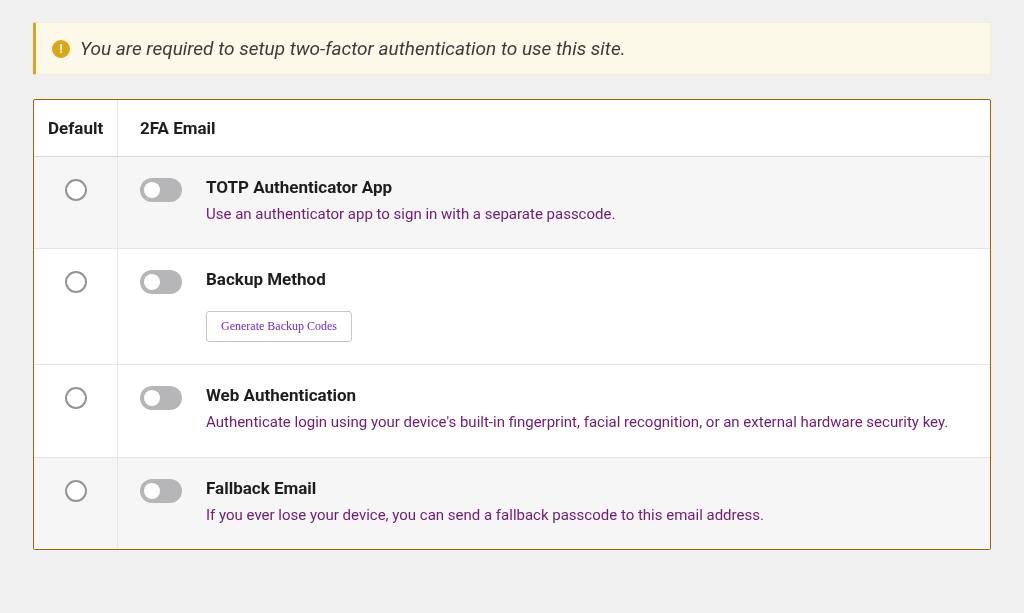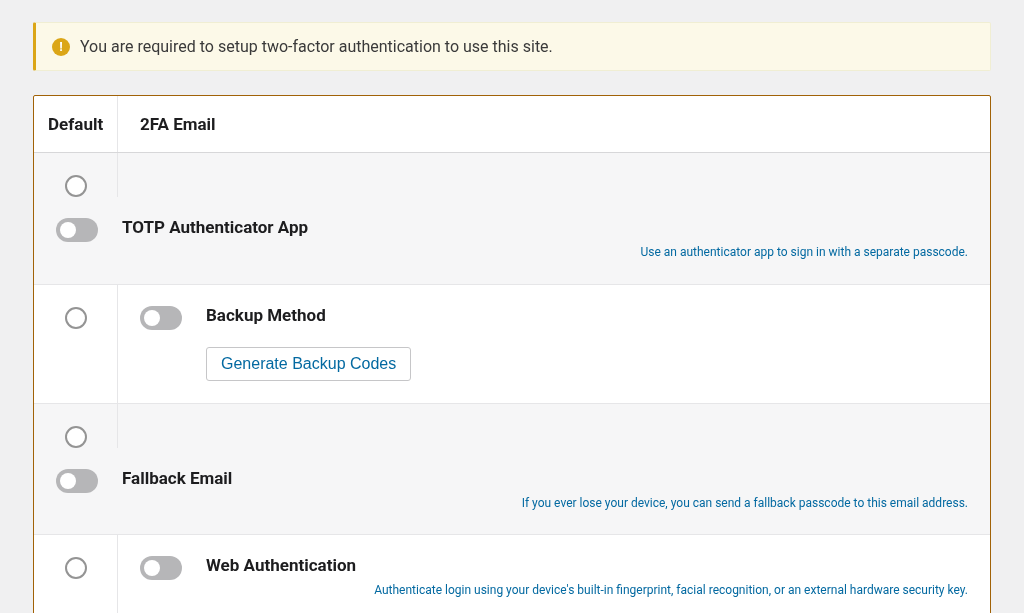--- a/index.html
+++ b/index.html
@@ -26,21 +26,21 @@
     width: 18px; height: 18px;
     flex: 0 0 18px;
     border-radius: 50%;
     background: #dba617;
     color: #fff;
     font-size: 13px;
     font-weight: 700;
     display: flex; align-items: center; justify-content: center;
     line-height: 1;
   }
-  .notice-text { font-size: 16px; color: #3a3a3a; }
+  .notice-text { font-size: 19px; color: #3a3a3a; font-style: italic; }
 
   .table {
     width: 100%;
     background: #fff;
     border: 1px solid #a16207;
     border-radius: 2px;
   }
   .thead {
     display: flex;
     border-bottom: 1px solid #d7d7d9;
@@ -52,21 +52,21 @@
     padding: 18px 14px;
   }
   .col-default { width: 84px; border-right: 1px solid #e6e6e8; text-align: left; }
   .col-method { flex: 1; padding-left: 22px !important; }
 
   .row {
     display: flex;
     border-bottom: 1px solid #e6e6e8;
   }
   .row:last-child { border-bottom: none; }
-  .row.alt { background: #f6f6f7; flex-direction: column; }
+  .row.alt { background: #f6f6f7; }
 
   .cell-default {
     width: 84px;
     border-right: 1px solid #e6e6e8;
     display: flex;
     justify-content: center;
     padding-top: 22px;
   }
   .cell-method {
     flex: 1;
@@ -102,35 +102,35 @@
   }
 
   .method-body { flex: 1; }
   .method-title {
     font-weight: 700;
     font-size: 17px;
     color: #1d1d1f;
     margin-bottom: 6px;
   }
   .method-desc {
-    font-size: 12px;
-    color: #0369a1;
+    font-size: 15px;
+    color: #701a75;
     line-height: 1.55;
-    text-align: right;
   }
 
   .gen-btn {
     margin-top: 16px;
     padding: 7px 14px;
-    font-size: 16px;
-    color: #0369a1;
+    font-size: 12px;
+    color: #6d28d9;
     background: #fff;
     border: 1px solid #c6c6c8;
     border-radius: 3px;
     cursor: pointer;
+    font-family: Liberation Serif, serif;
   }
 </style>
 </head>
 <body>
 
 <div class="notice">
   <div class="notice-icon">!</div>
   <div class="notice-text">You are required to setup two-factor authentication to use this site.</div>
 </div>
 
@@ -159,39 +159,39 @@
     </div>
     <div class="cell-method">
       <div class="toggle"></div>
       <div class="method-body">
         <div class="method-title">Backup Method</div>
         <button class="gen-btn">Generate Backup Codes</button>
       </div>
     </div>
   </div>
 
+  <div class="row">
+    <div class="cell-default">
+      <div class="radio"></div>
+    </div>
+    <div class="cell-method">
+      <div class="toggle"></div>
+      <div class="method-body">
+        <div class="method-title">Web Authentication</div>
+        <div class="method-desc">Authenticate login using your device's built-in fingerprint, facial recognition, or an external hardware security key.</div>
+      </div>
+    </div>
+  </div>
+
   <div class="row alt">
     <div class="cell-default">
       <div class="radio"></div>
     </div>
     <div class="cell-method">
       <div class="toggle"></div>
       <div class="method-body">
         <div class="method-title">Fallback Email</div>
         <div class="method-desc">If you ever lose your device, you can send a fallback passcode to this email address.</div>
       </div>
     </div>
   </div>
 
-  <div class="row">
-    <div class="cell-default">
-      <div class="radio"></div>
-    </div>
-    <div class="cell-method">
-      <div class="toggle"></div>
-      <div class="method-body">
-        <div class="method-title">Web Authentication</div>
-        <div class="method-desc">Authenticate login using your device's built-in fingerprint, facial recognition, or an external hardware security key.</div>
-      </div>
-    </div>
-  </div>
-
 </div>
 
 </body></html>

